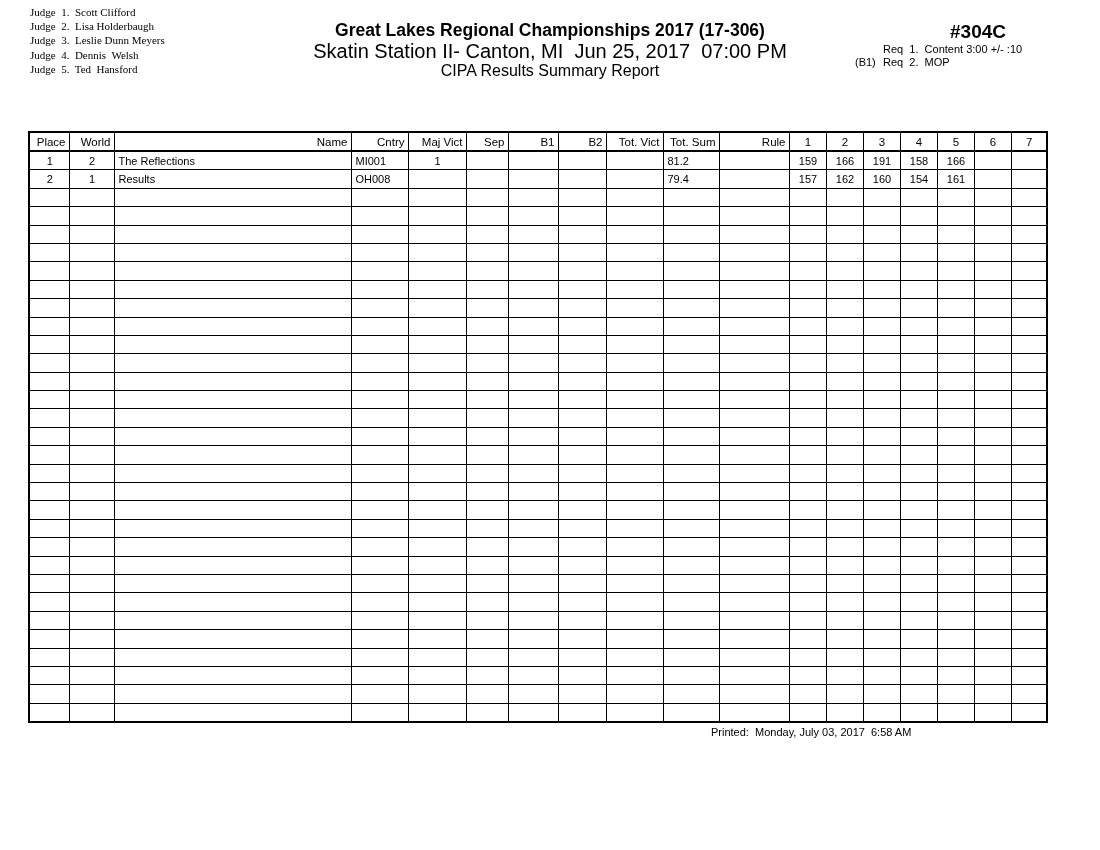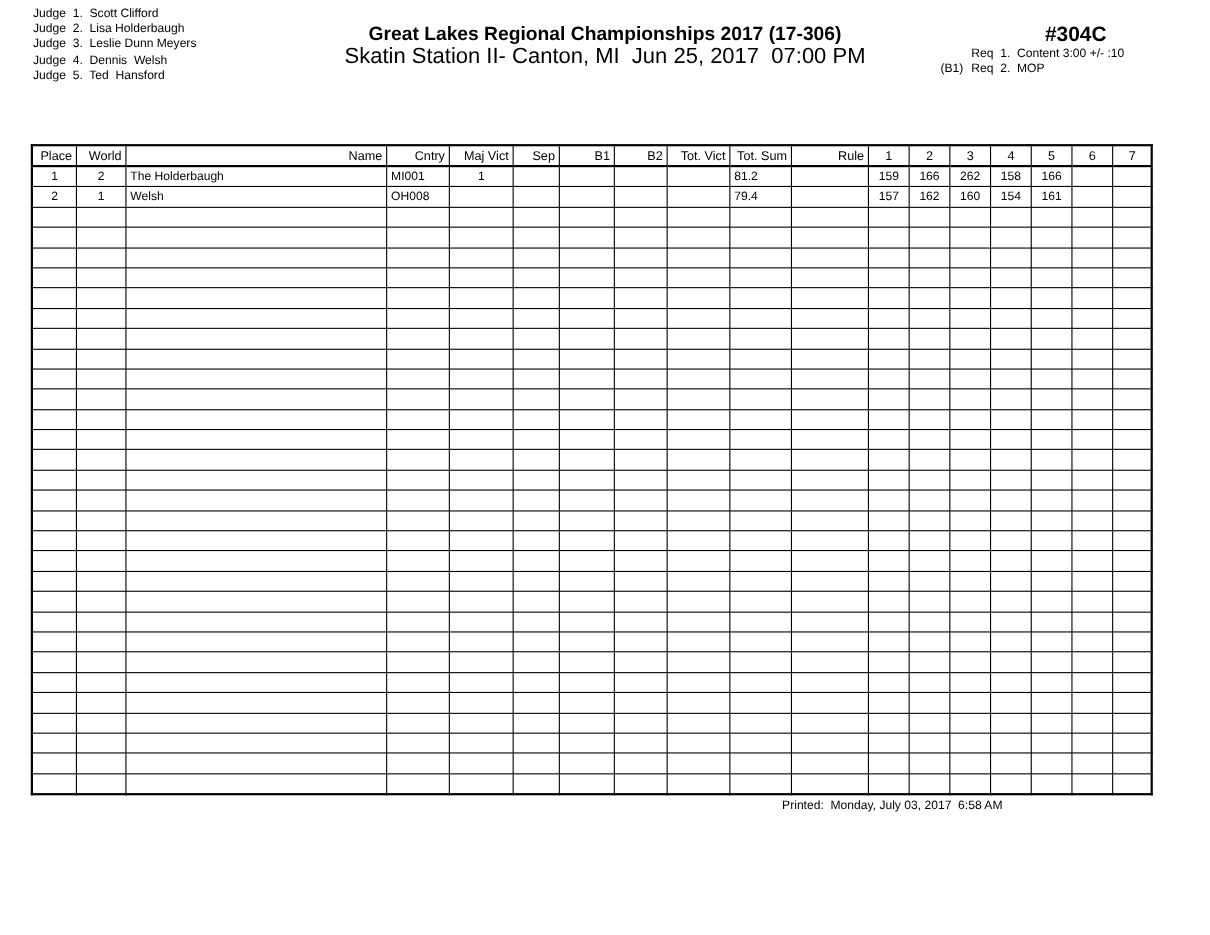--- a/index.html
+++ b/index.html
@@ -18,21 +18,21 @@
   .page { position: absolute; inset: 0; background: #ffffff; }
 
   
   .judges {
     position: absolute;
     left: 30px;
     top: 5px;
     font-size: 11px;
     line-height: 14.2px;
   }
-  .judge-line { white-space: pre; }
+  .judge-line { white-space: pre; font-family: Liberation Serif, serif; }
 
   
   .center-header {
     position: absolute;
     left: 0;
     top: 21px;
     width: 1100px;
     text-align: center;
   }
   .title {
@@ -130,20 +130,21 @@
       <div class="judge-line">Judge  1.  Scott Clifford</div>
       <div class="judge-line">Judge  2.  Lisa Holderbaugh</div>
       <div class="judge-line">Judge  3.  Leslie Dunn Meyers</div>
       <div class="judge-line">Judge  4.  Dennis  Welsh</div>
       <div class="judge-line">Judge  5.  Ted  Hansford</div>
     </div>
 
   <div class="center-header">
     <div class="title">Great Lakes Regional Championships 2017 (17-306)</div>
     <div class="venue">Skatin Station II- Canton, MI  Jun 25, 2017  07:00 PM</div>
+    <div class="report-title">CIPA Results Summary Report</div>
   </div>
 
   <div class="code-number">#304C</div>
   <div class="reqs">
       <div class="req-line">
         <span class="req-prefix"></span>
         <span>Req  1.  Content 3:00 +/- :10</span>
       </div>
       <div class="req-line">
         <span class="req-prefix">(B1)</span>
@@ -191,41 +192,41 @@
           <th class="ta-c">4</th>
           <th class="ta-c">5</th>
           <th class="ta-c">6</th>
           <th class="ta-c">7</th>
         </tr>
     </thead>
     <tbody>
         <tr>
           <td class="ta-c">1</td>
           <td class="ta-c">2</td>
-          <td>The Holderbaugh</td>
+          <td>The Reflections</td>
           <td>MI001</td>
           <td class="ta-c">1</td>
           <td></td>
           <td></td>
           <td></td>
           <td></td>
           <td>81.2</td>
           <td></td>
           <td class="ta-c">159</td>
           <td class="ta-c">166</td>
-          <td class="ta-c">262</td>
+          <td class="ta-c">191</td>
           <td class="ta-c">158</td>
           <td class="ta-c">166</td>
           <td class="ta-c"></td>
           <td class="ta-c"></td>
         </tr>
         <tr>
           <td class="ta-c">2</td>
           <td class="ta-c">1</td>
-          <td>Welsh</td>
+          <td>Results</td>
           <td>OH008</td>
           <td class="ta-c"></td>
           <td></td>
           <td></td>
           <td></td>
           <td></td>
           <td>79.4</td>
           <td></td>
           <td class="ta-c">157</td>
           <td class="ta-c">162</td>

